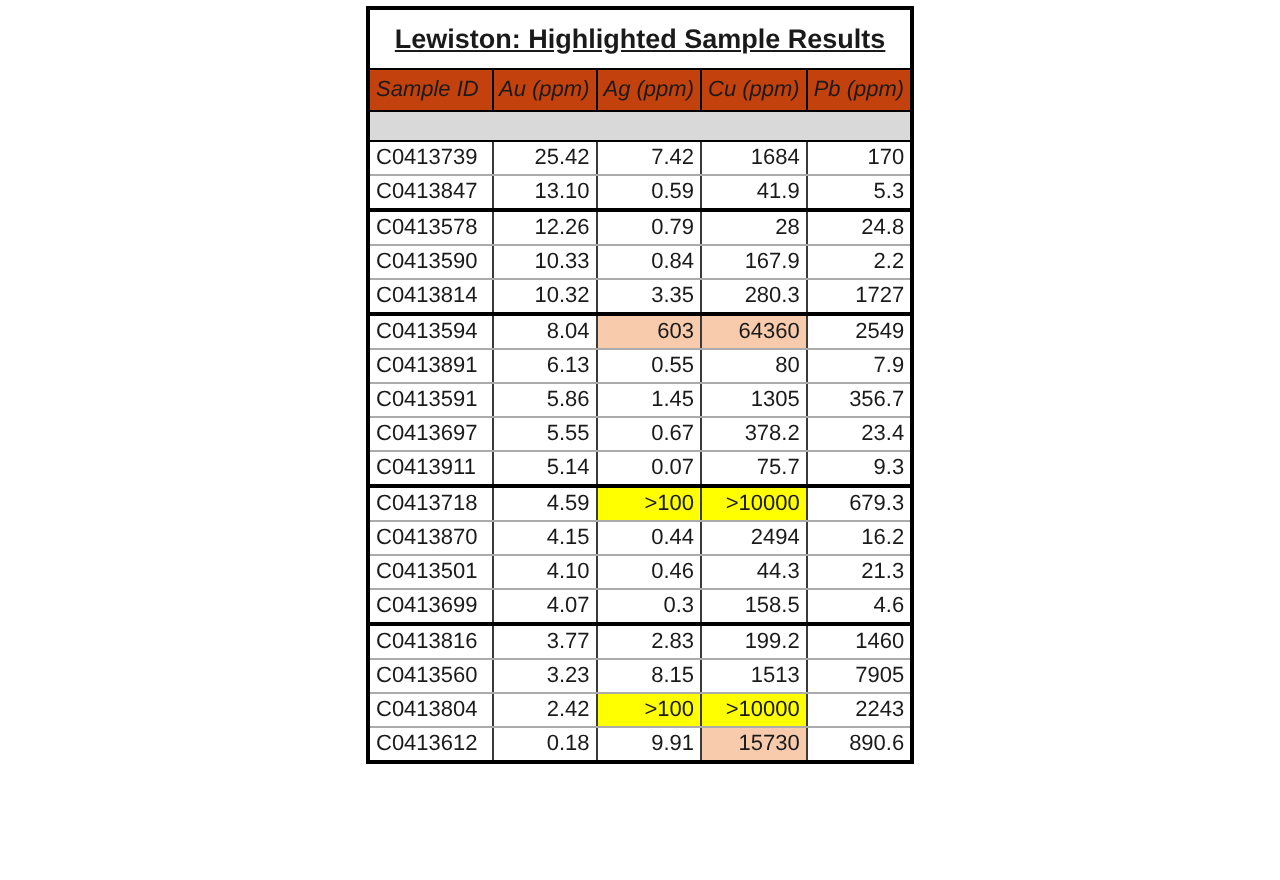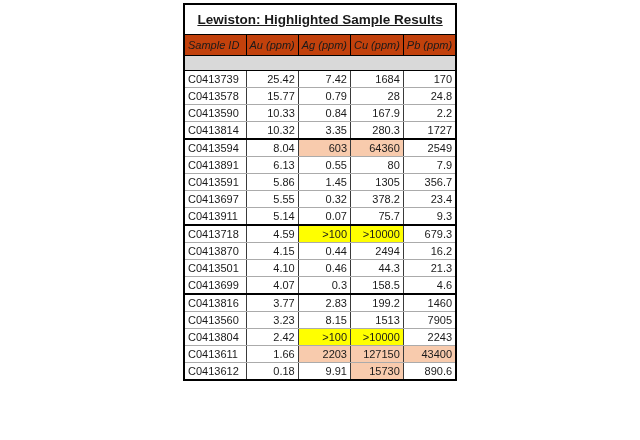--- a/index.html
+++ b/index.html
@@ -100,23 +100,30 @@
       </tr>
     </thead>
     <tbody class="data">
         <tr>
           <td class="id">C0413739</td>
           <td class="b">25.42</td>
           <td class="">7.42</td>
           <td class="b">1684</td>
           <td class="">170</td>
         </tr>
+        <tr class="group-end">
+          <td class="id">C0413847</td>
+          <td class="b">13.10</td>
+          <td class="">0.59</td>
+          <td class="">41.9</td>
+          <td class="">5.3</td>
+        </tr>
         <tr>
           <td class="id">C0413578</td>
-          <td class="b">15.77</td>
+          <td class="b">12.26</td>
           <td class="">0.79</td>
           <td class="">28</td>
           <td class="">24.8</td>
         </tr>
         <tr>
           <td class="id">C0413590</td>
           <td class="b">10.33</td>
           <td class="">0.84</td>
           <td class="">167.9</td>
           <td class="">2.2</td>
@@ -145,21 +152,21 @@
         <tr>
           <td class="id">C0413591</td>
           <td class="b">5.86</td>
           <td class="">1.45</td>
           <td class="b">1305</td>
           <td class="">356.7</td>
         </tr>
         <tr>
           <td class="id">C0413697</td>
           <td class="b">5.55</td>
-          <td class="">0.32</td>
+          <td class="">0.67</td>
           <td class="">378.2</td>
           <td class="">23.4</td>
         </tr>
         <tr class="group-end">
           <td class="id">C0413911</td>
           <td class="b">5.14</td>
           <td class="">0.07</td>
           <td class="">75.7</td>
           <td class="">9.3</td>
         </tr>
@@ -204,27 +211,20 @@
           <td class="">8.15</td>
           <td class="b">1513</td>
           <td class="b">7905</td>
         </tr>
         <tr>
           <td class="id">C0413804</td>
           <td class="b">2.42</td>
           <td class="b left" style="background: rgb(255, 255, 0);">&gt;100</td>
           <td class="b left" style="background: rgb(255, 255, 0);">&gt;10000</td>
           <td class="b">2243</td>
-        </tr>
-        <tr>
-          <td class="id">C0413611</td>
-          <td class="b">1.66</td>
-          <td class="b" style="background: rgb(248, 203, 173);">2203</td>
-          <td class="b" style="background: rgb(248, 203, 173);">127150</td>
-          <td class="b" style="background: rgb(248, 203, 173);">43400</td>
         </tr>
         <tr>
           <td class="id">C0413612</td>
           <td class="">0.18</td>
           <td class="">9.91</td>
           <td class="b" style="background: rgb(248, 203, 173);">15730</td>
           <td class="">890.6</td>
         </tr>
       </tbody>
 

